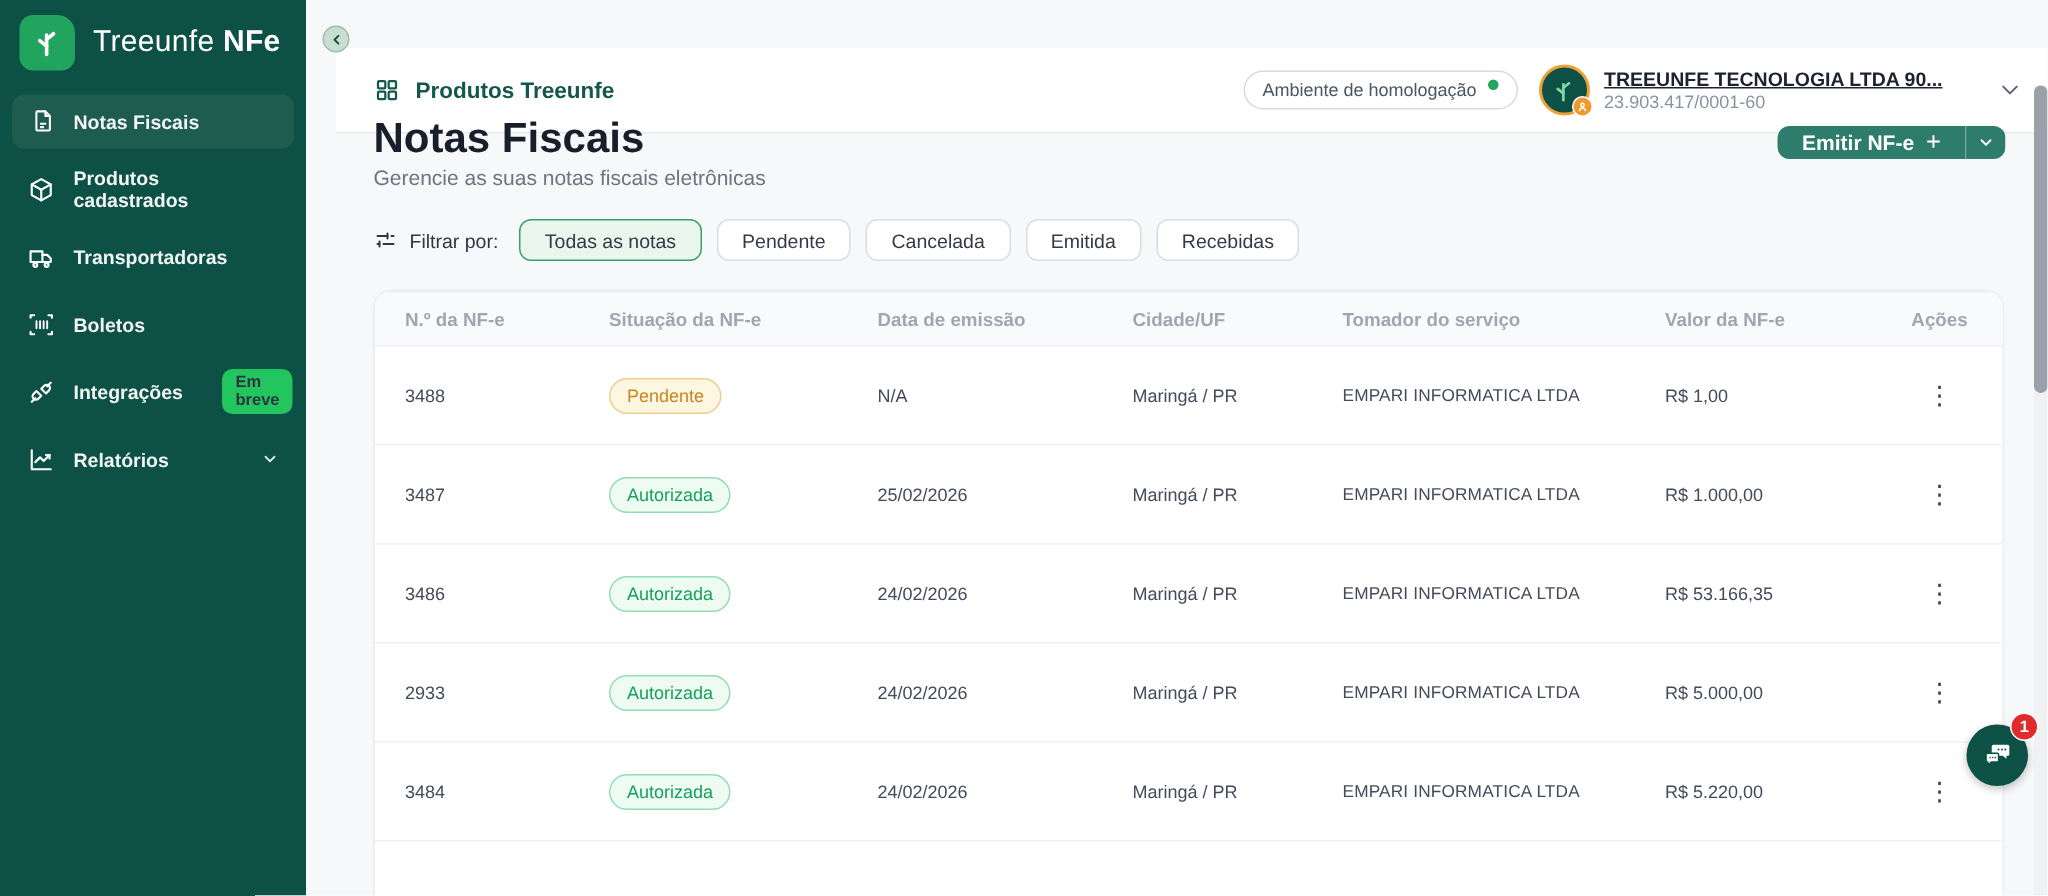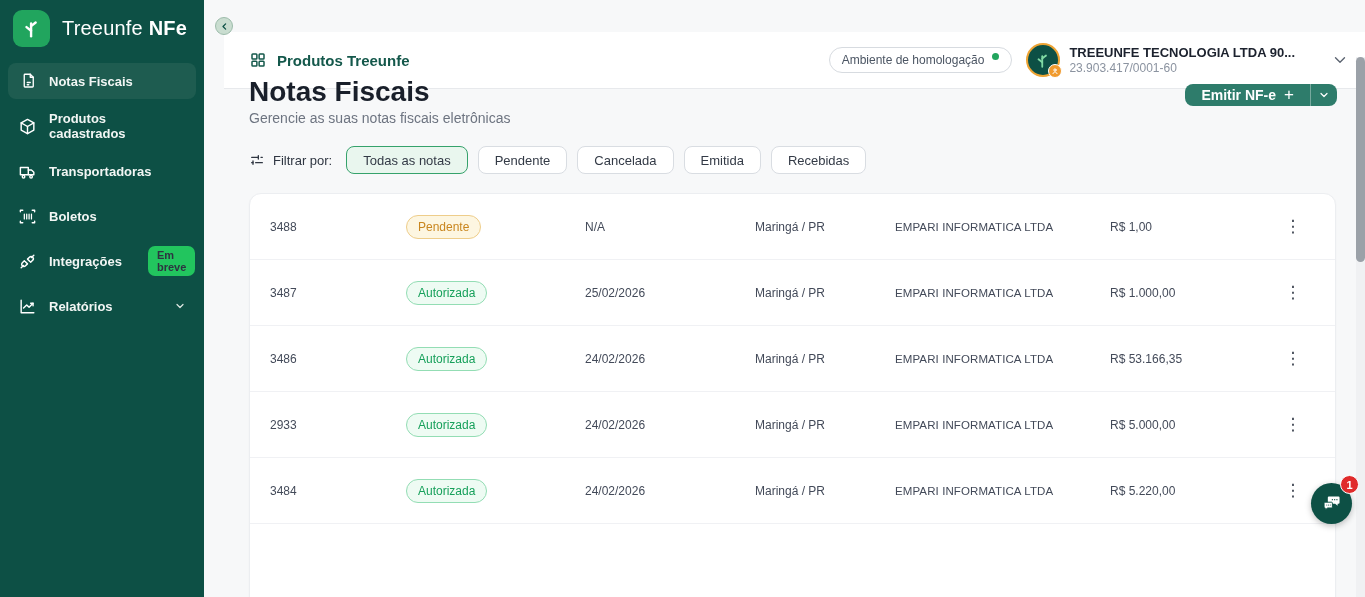--- a/index.html
+++ b/index.html
@@ -39,21 +39,21 @@
   .topbar-title { display:flex; align-items:center; gap:10px; color:#14584b; font-weight:bold; font-size:15px; }
   .topbar-right { margin-left:auto; display:flex; align-items:center; gap:14px; }
   .env-pill { display:flex; align-items:flex-start; gap:8px; border:1px solid #d7dbe0; border-radius:999px;
     padding:5px 12px; font-size:12px; color:#4b5563; background:#fff; }
   .env-dot { width:7px; height:7px; border-radius:50%; background:#22a55e; }
   .org { display:flex; align-items:center; gap:9px; }
   .org-avatar { position:relative; width:34px; height:34px; border-radius:50%; background:#0d5045;
     border:2px solid #eda333; display:flex; align-items:center; justify-content:center; }
   .org-badge { position:absolute; right:-4px; bottom:-3px; width:14px; height:14px; border-radius:50%;
     background:#f09a2e; border:1.5px solid #fff; display:flex; align-items:center; justify-content:center; }
-  .org-name { font-size:13px; font-weight:bold; color:#1c222e; line-height:1.25; }
+  .org-name { font-size:13px; font-weight:bold; color:#1c222e; line-height:1.25;text-decoration:underline; }
   .org-cnpj { font-size:12px; color:#8b93a0; }
   .org-chev { margin-left:22px; display:flex; color:#5b6370; }
 
   
   .content { position:absolute; left:224px; top:57px; width:1141px; height:540px; }
   .page-title { position:absolute; left:25px; top:19px; font-size:28px; font-weight:bold; color:#191f2a; }
   .page-sub { position:absolute; left:25px; top:53px; font-size:14px; color:#6d7480; }
   .emit-split { position:absolute; right:28px; top:27px; display:flex; height:22px; }
   .emit-main { background:#2e7c6b; color:#fff; font-size:14px; font-weight:bold; border:none;
     border-radius:8px 0 0 8px; padding:0 16px; display:flex; align-items:center; gap:8px; cursor:pointer; }
@@ -263,20 +263,29 @@
       </span>
       <button class="chip active">Todas as notas</button>
       <button class="chip">Pendente</button>
       <button class="chip">Cancelada</button>
       <button class="chip">Emitida</button>
       <button class="chip">Recebidas</button>
     </div>
 
     <div class="card">
 
+      <div class="tgrid thead">
+        <div class="th">N.º da NF-e</div>
+        <div class="th">Situação da NF-e</div>
+        <div class="th">Data de emissão</div>
+        <div class="th">Cidade/UF</div>
+        <div class="th">Tomador do serviço</div>
+        <div class="th">Valor da NF-e</div>
+        <div class="th c-actions">Ações</div>
+      </div>
 
       <div class="tgrid trow">
         <div class="td">3488</div>
         <div class="td"><span class="badge" data-status="pending">Pendente</span></div>
         <div class="td">N/A</div>
         <div class="td">Maringá / PR</div>
         <div class="td td-client">EMPARI INFORMATICA LTDA</div>
         <div class="td">R$ 1,00</div>
         <div class="td td-actions"><button class="dots">⋮</button></div>
       </div>

